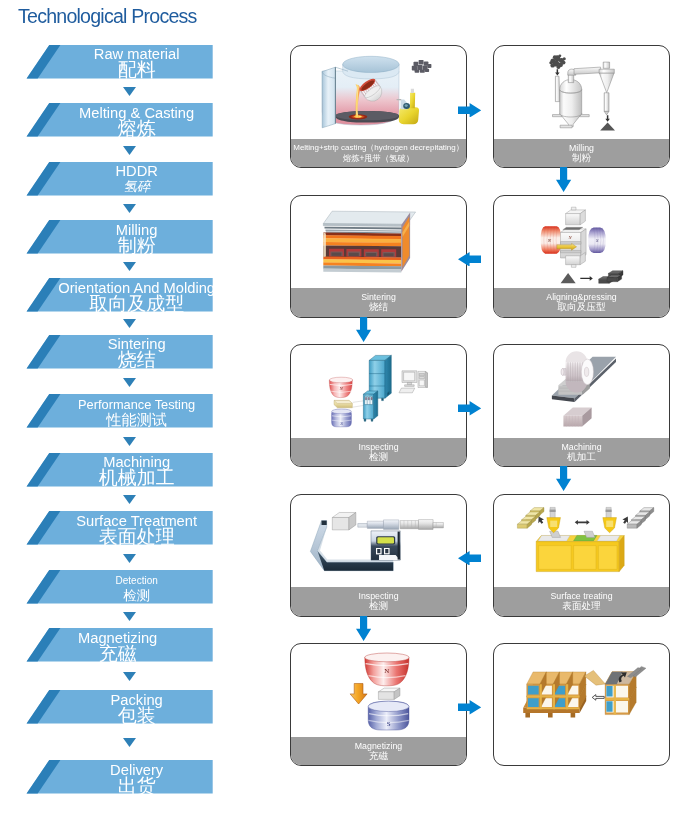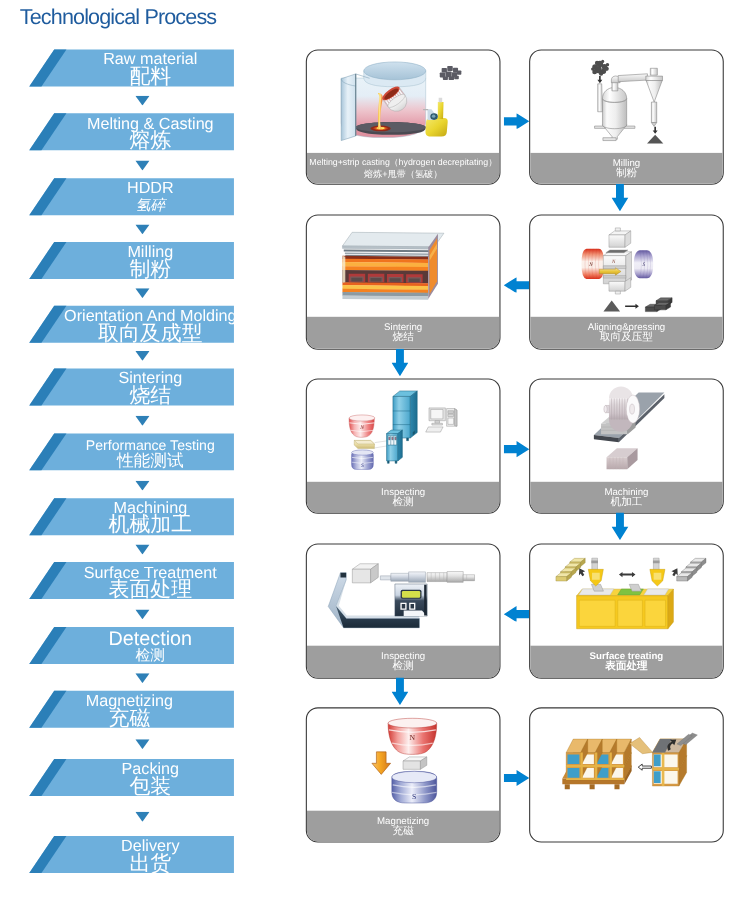--- a/index.html
+++ b/index.html
@@ -25,21 +25,21 @@
     position:absolute;left:36.3px;top:1px;width:152.7px;height:33.6px;
     display:flex;flex-direction:column;align-items:center;justify-content:center;
     color:#ffffff;text-align:center;
   }
   .step .en{font-size:14.7px;line-height:15.2px;white-space:nowrap;}
   .step .zh{font-size:19px;line-height:15.2px;white-space:nowrap;}
   .conn{position:absolute;width:13px;height:9px;line-height:0;}
   .conn svg{display:block;}
 
   
-  #gallery{position:absolute;left:0;top:0;width:644px;height:832px;}
+  #gallery{position:absolute;left:12px;top:0;width:644px;height:832px;}
   .card{
     position:absolute;width:177px;height:123.4px;
     border:1px solid #3a3a3a;border-radius:11px;
     background:#ffffff;box-sizing:border-box;overflow:hidden;
   }
   .card .pic{position:absolute;left:0;top:0;width:175px;height:92.6px;}
   .card .cap{
     position:absolute;left:0;bottom:0;width:175px;height:28.8px;
     background:#9E9E9E;color:#ffffff;
     display:flex;flex-direction:column;align-items:center;justify-content:center;
@@ -188,21 +188,21 @@
         <svg viewBox="0 0 13 9" width="13" height="9">
           <polygon points="0,0 13,0 6.5,9" fill="#2E80B7"></polygon>
         </svg>
       </div>
       <div class="step" style="top: 570px;">
         <svg class="step-svg" viewBox="0 0 188.7 33.6" width="188.7" height="33.6" preserveAspectRatio="none">
           <polygon points="25.3,0 188.7,0 188.7,33.6 2.6,33.6" fill="#6DAFDC"></polygon>
           <polygon points="25.3,0 36.4,0 13.7,33.6 2.6,33.6" fill="#2B7FB8"></polygon>
         </svg>
         <div class="txt">
-          <div class="en" style="font-size: 18px;">Detection</div>
+          <div class="en" style="font-size: 10px;">Detection</div>
           <div class="zh" style="font-size: 13.4px;">检测</div>
         </div>
       </div>
       <div class="conn" style="left: 123px; top: 612.3px;">
         <svg viewBox="0 0 13 9" width="13" height="9">
           <polygon points="0,0 13,0 6.5,9" fill="#2E80B7"></polygon>
         </svg>
       </div>
       <div class="step" style="top: 628.2px;">
         <svg class="step-svg" viewBox="0 0 188.7 33.6" width="188.7" height="33.6" preserveAspectRatio="none">
@@ -767,21 +767,21 @@
             <path d="M127.5 24.6h14.6v9.8h-14.6z" fill="url(#mtl)" stroke="#8d8d8d" stroke-width="0.4"></path>
             <path d="M142.1 27.5h10.3v5.4h-10.3z" fill="url(#mtl)" stroke="#8d8d8d" stroke-width="0.4"></path>
             <path d="M145.2 27.5v5.4" stroke="#b0b0b0" stroke-width="0.4"></path>
           </svg>
         </div>
         <div class="cap">
           <div class="en">Inspecting</div>
           <div class="zh">检测</div>
         </div>
       </div>
-      <div class="card" style="left: 481px; top: 493.5px; font-weight: bold;">
+      <div class="card" style="left: 481px; top: 493.5px;">
         <div class="pic">
           <svg width="175" height="92.6" viewBox="0 0 175 92.6" style="display:block">
             <path d="M42.2 46.6 47.2 40.6h83l-5 6z" fill="#f7d33e" stroke="#c9a016" stroke-width="0.4"></path>
             <path d="M47.6 40.4h28.4l-3.4 5.5H44.2z" fill="#e9e9e9" stroke="#b9b9b9" stroke-width="0.35"></path>
             <path d="M82.9 40.4h20l-3.4 5.5h-20z" fill="#7fc241" stroke="#5d9a2c" stroke-width="0.35"></path>
             <path d="M106.7 40.4h19.2l-3.4 5.5h-19.2z" fill="#e9e9e9" stroke="#b9b9b9" stroke-width="0.35"></path>
             <g stroke="#8a8a8a" stroke-width="0.35" fill="#cfcfcf">
               <path d="M55.6 36.2h8.4l2.6 6.2h-8.4z"></path>
               <path d="M90 36.2h8.4l2.6 6.2h-8.4z"></path>
             </g>

